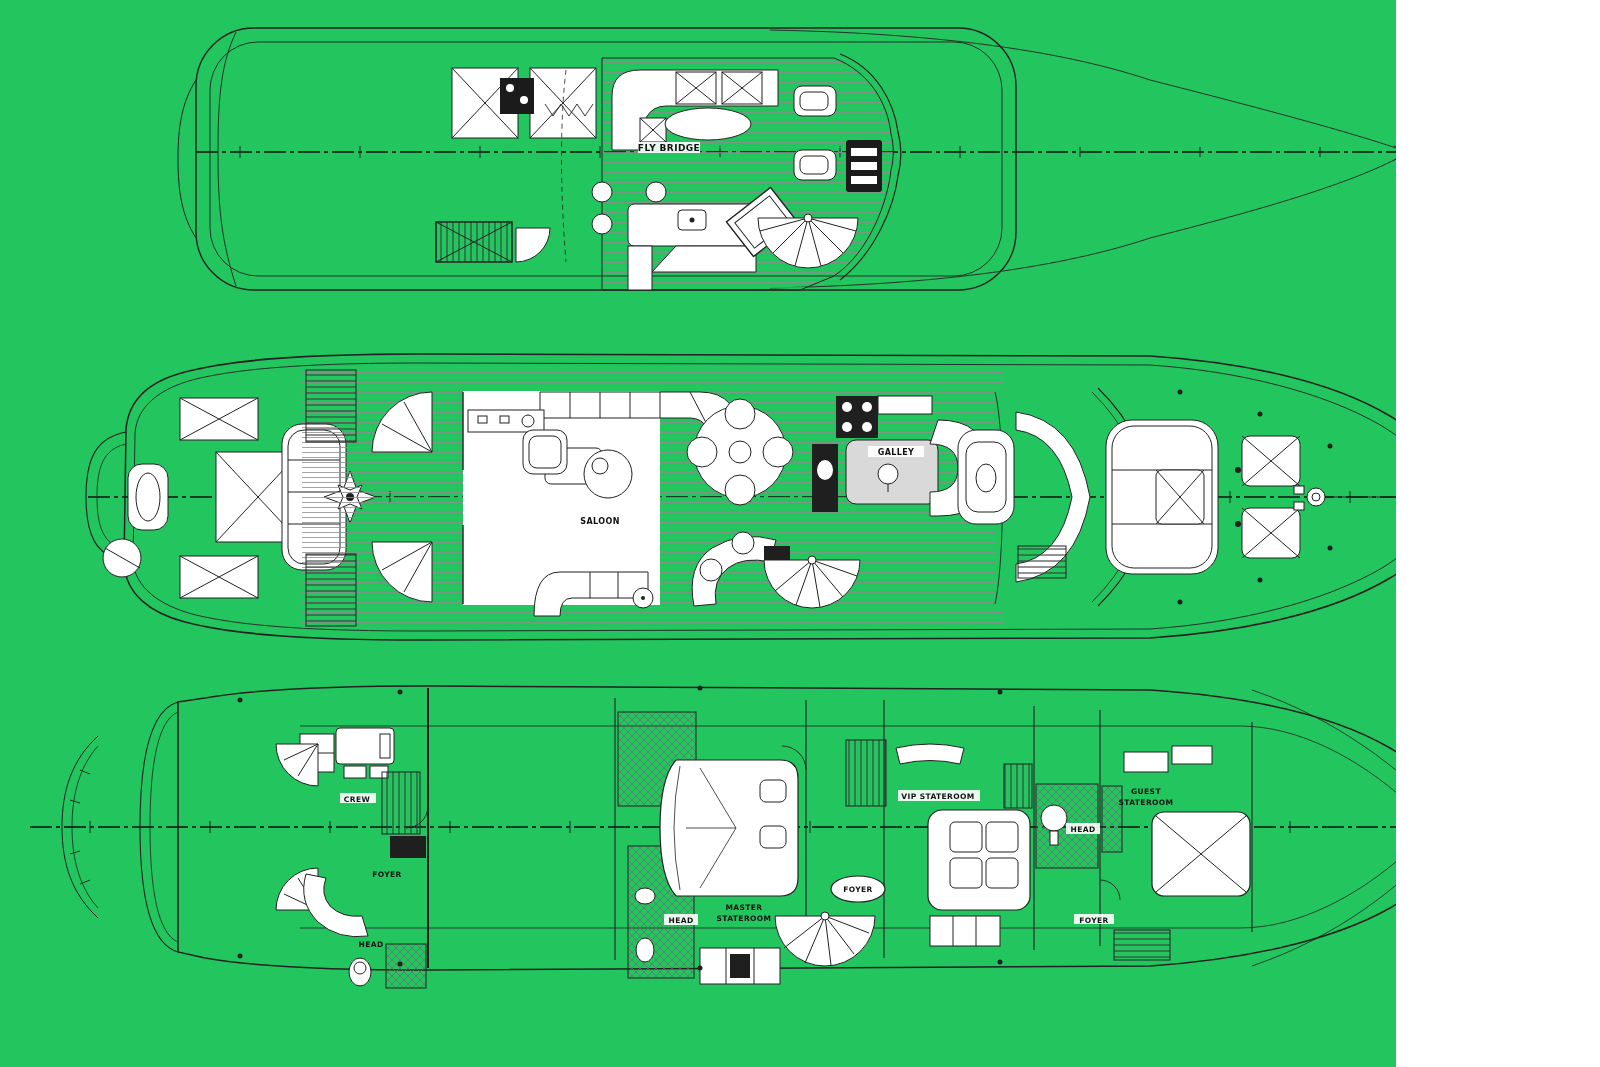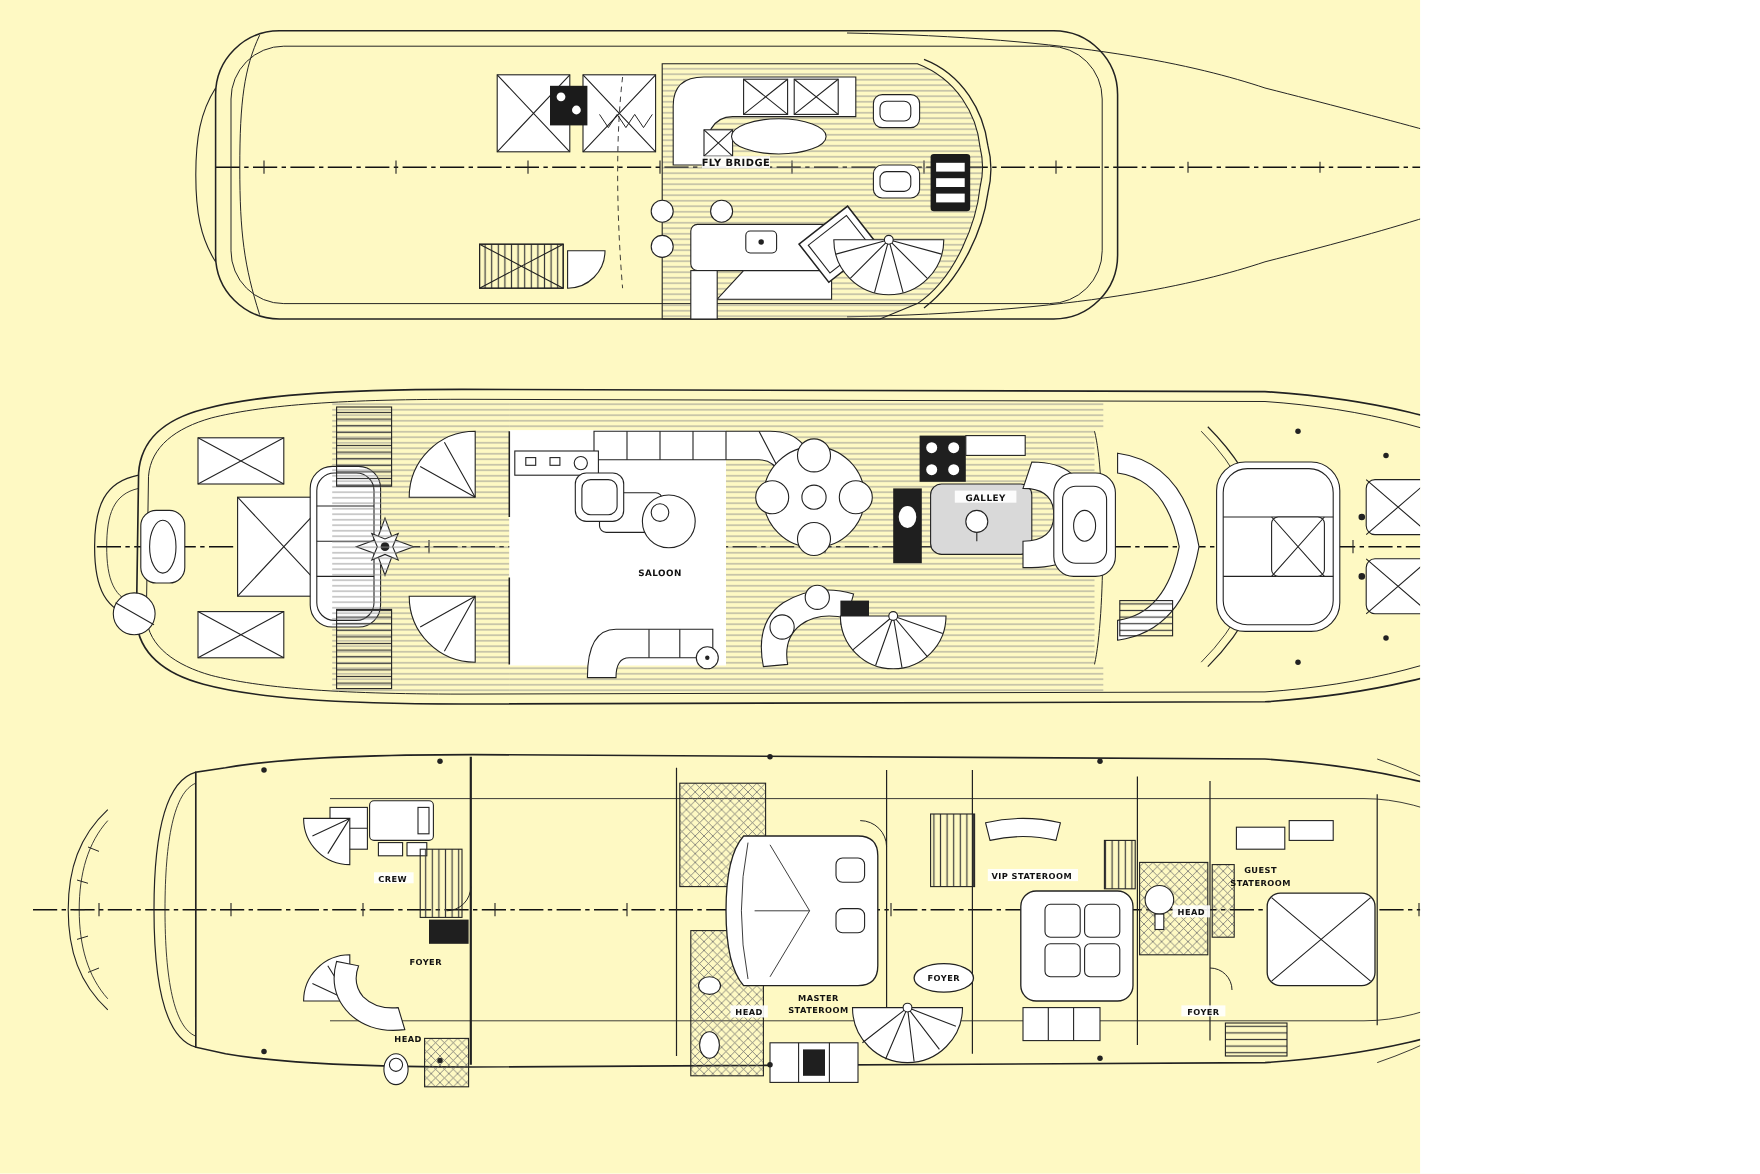--- a/index.html
+++ b/index.html
@@ -1,16 +1,16 @@
 <!DOCTYPE html>
 <html><head>
 <meta charset="utf-8">
 <style>
   html,body{margin:0;padding:0;background:#ffffff;}
-  .page{position:relative;width:1291px;height:1067px;background:#fef9c3;overflow:hidden;
+  .page{position:relative;width:1396px;height:1067px;background:#22c55e;overflow:hidden;
         font-family:"DejaVu Sans",sans-serif;}
   svg{position:absolute;left:0;top:0;}
   text{font-family:"DejaVu Sans",sans-serif;font-weight:700;fill:#111;letter-spacing:.4px;}
   .lbl{font-size:8px;}
   .lbl-big{font-size:9px;}
   .lbl-sm{font-size:7.5px;}
 </style>
 </head>
 <body>
 

